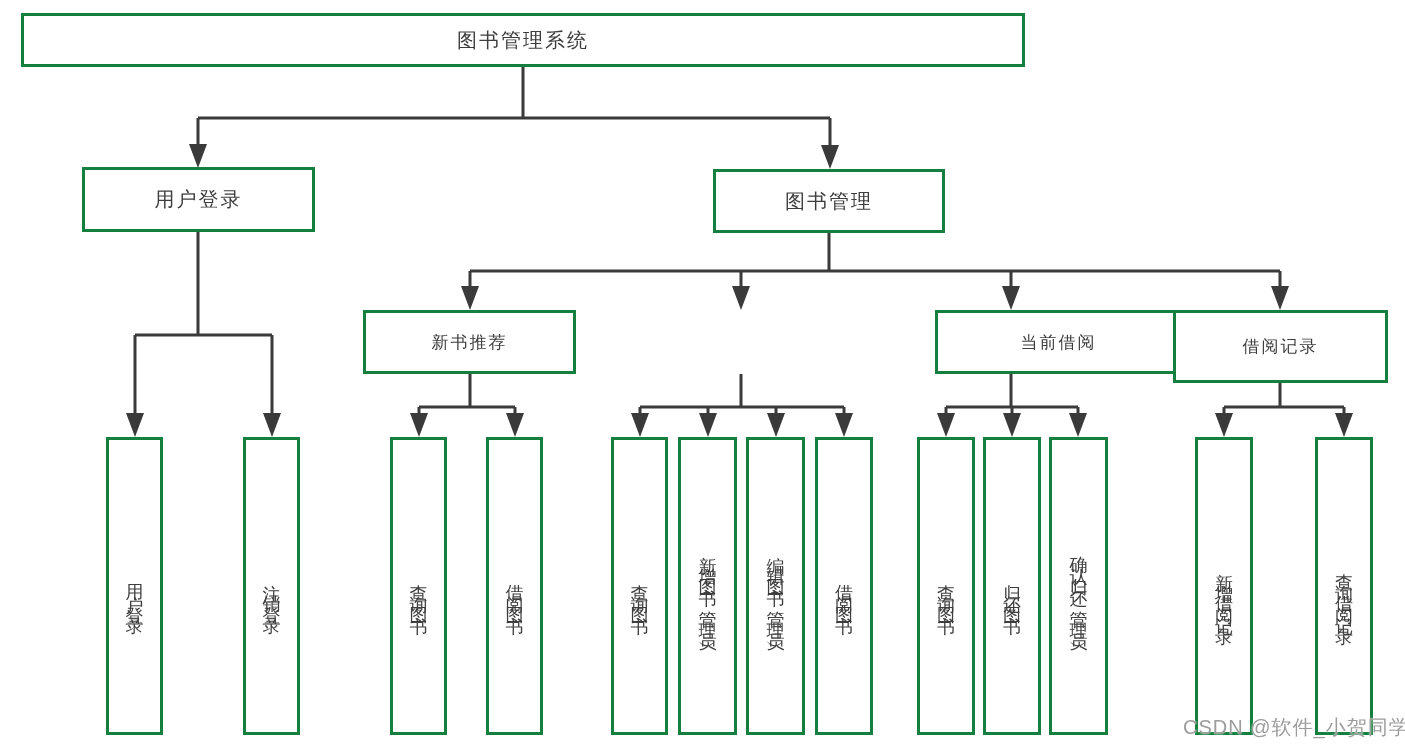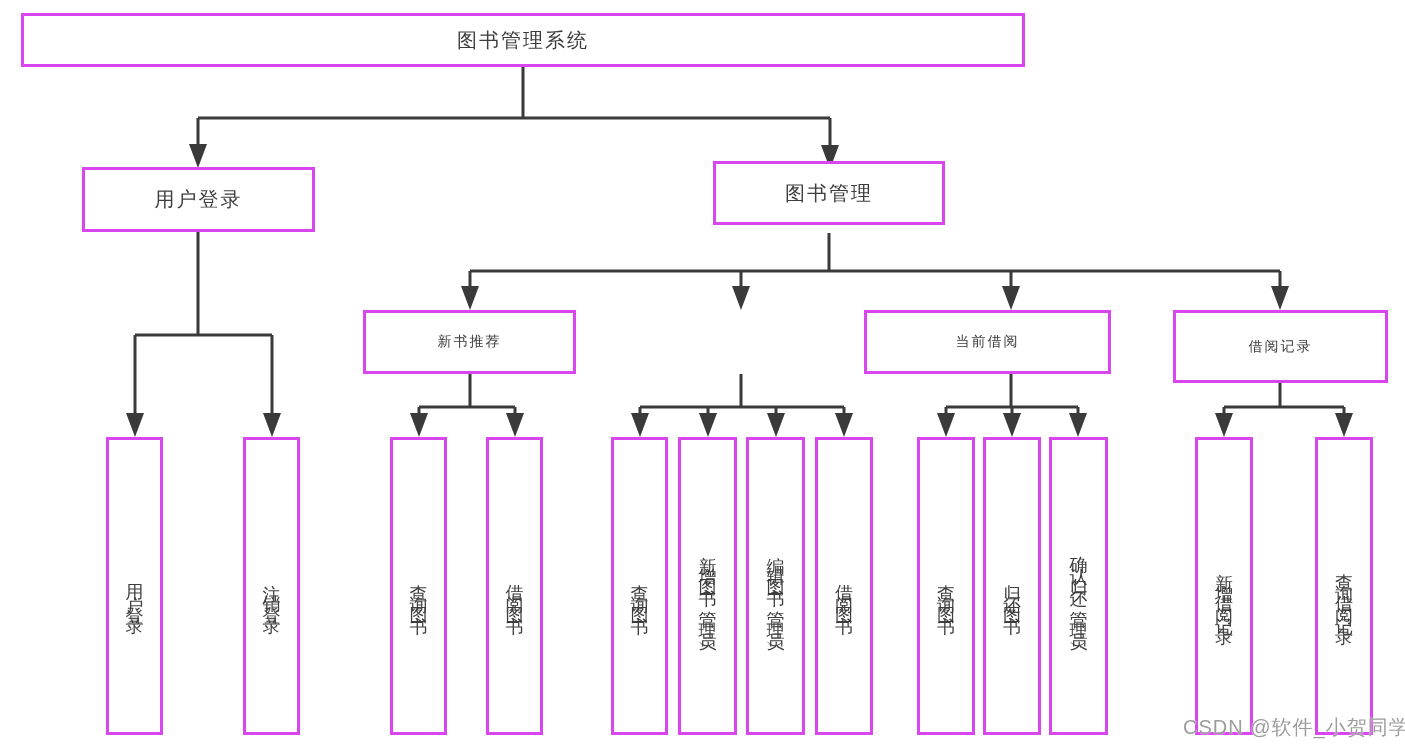--- a/index.html
+++ b/index.html
@@ -8,26 +8,26 @@
     width:1405px; height:747px;
     background:#ffffff;
     font-family:"Liberation Sans", sans-serif;
     overflow:hidden;
   }
   #connectors { position:absolute; left:0; top:0; width:1405px; height:747px; }
   .node {
     position:absolute;
     box-sizing:border-box;
     background:#ffffff;
-    border:3px solid #d946ef;
+    border:3px solid #15803d;
     display:flex; align-items:center; justify-content:center;
     color:#3d3d3d;
   }
   .node.h span { font-size:20px; letter-spacing:2px; white-space:nowrap; }
-  .node.lvl3 span { font-size:14px; }
+  .node.lvl3 span { font-size:17px; }
   .node.v .vtext {
     writing-mode:vertical-rl;
     text-orientation:mixed;
     font-size:18px;
     line-height:1;
     letter-spacing:11px;
     margin-bottom:-11px;
   }
   .watermark {
     position:absolute;
@@ -101,28 +101,28 @@
     </g>
   </svg>
 
   <div class="node h" style="left:21px;top:13px;width:1004px;height:54px">
     <span>图书管理系统</span>
   </div>
 
   <div class="node h" style="left:82px;top:167px;width:233px;height:65px">
     <span>用户登录</span>
   </div>
-  <div class="node h" style="left:713px;top:161px;width:232px;height:64px">
+  <div class="node h" style="left:713px;top:169px;width:232px;height:64px">
     <span>图书管理</span>
   </div>
 
   <div class="node h lvl3" style="left:363px;top:310px;width:213px;height:64px">
     <span>新书推荐</span>
   </div>
-  <div class="node h lvl3" style="left:864px;top:310px;width:247px;height:64px">
+  <div class="node h lvl3" style="left:935px;top:310px;width:247px;height:64px">
     <span>当前借阅</span>
   </div>
   <div class="node h lvl3" style="left:1173px;top:310px;width:215px;height:73px">
     <span>借阅记录</span>
   </div>
 
   <div class="node v" style="left:106px;top:437px;width:57px;height:298px">
     <span class="vtext">用户登录</span>
   </div>
   <div class="node v" style="left:243px;top:437px;width:57px;height:298px">

